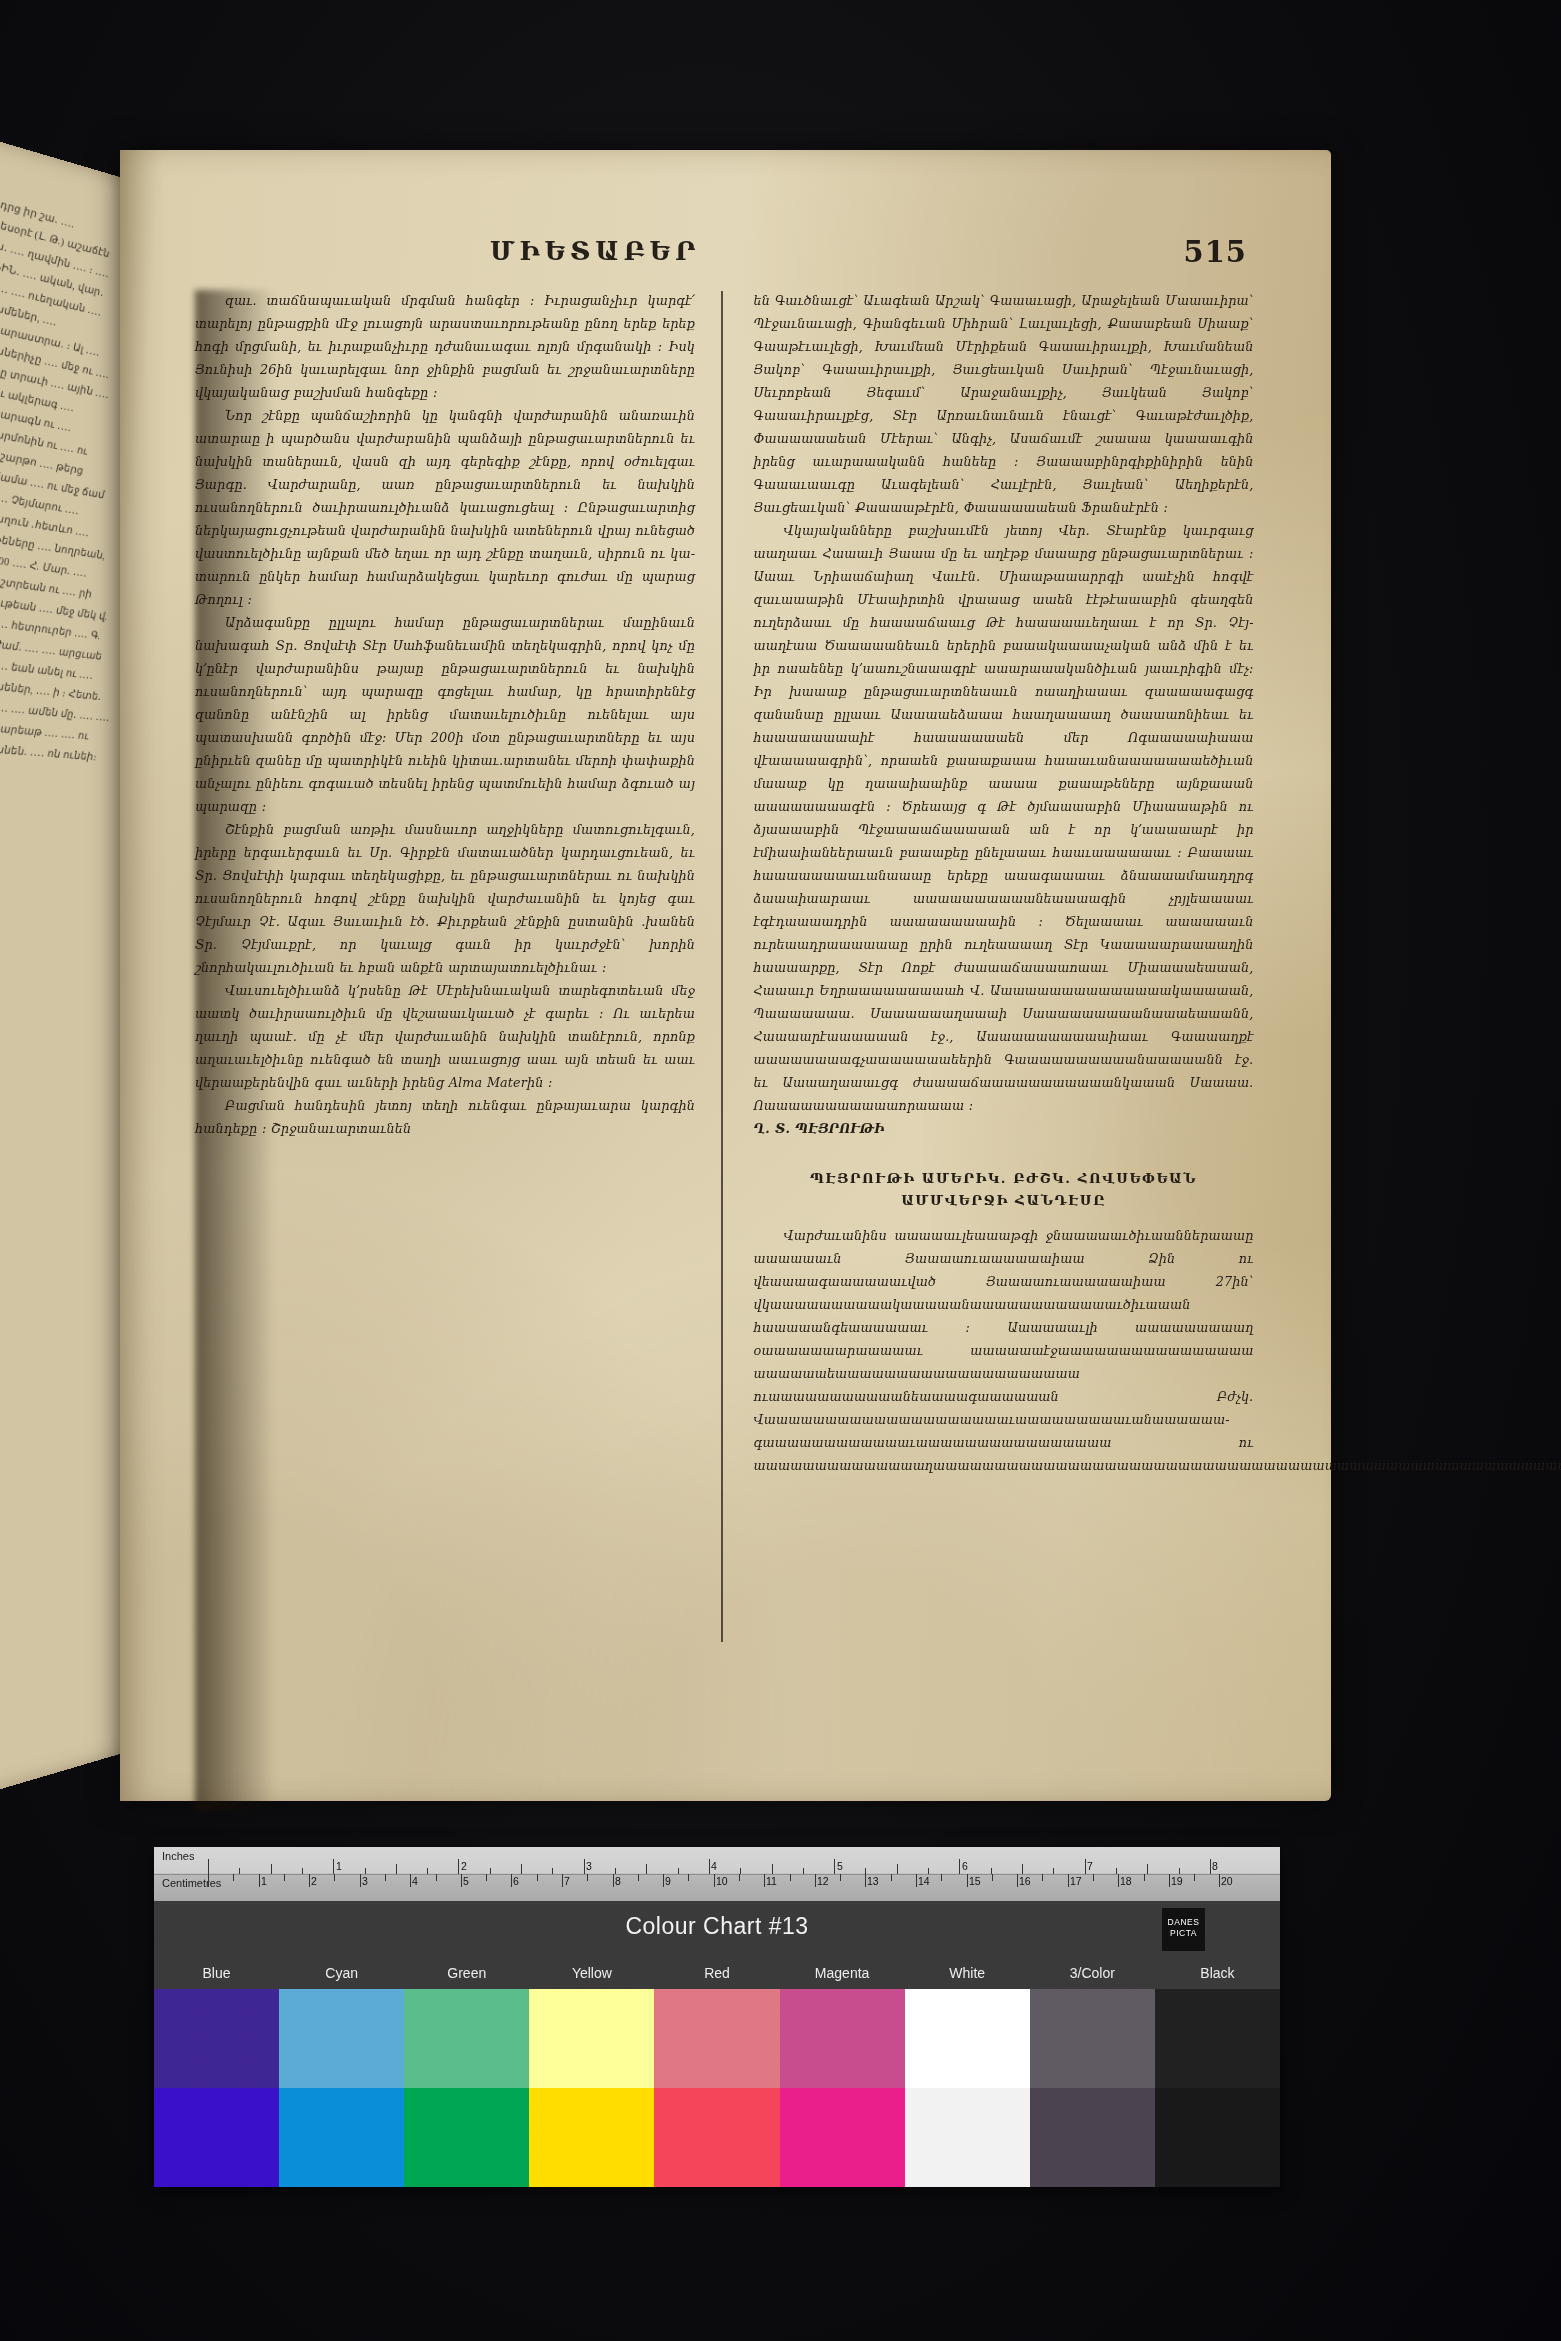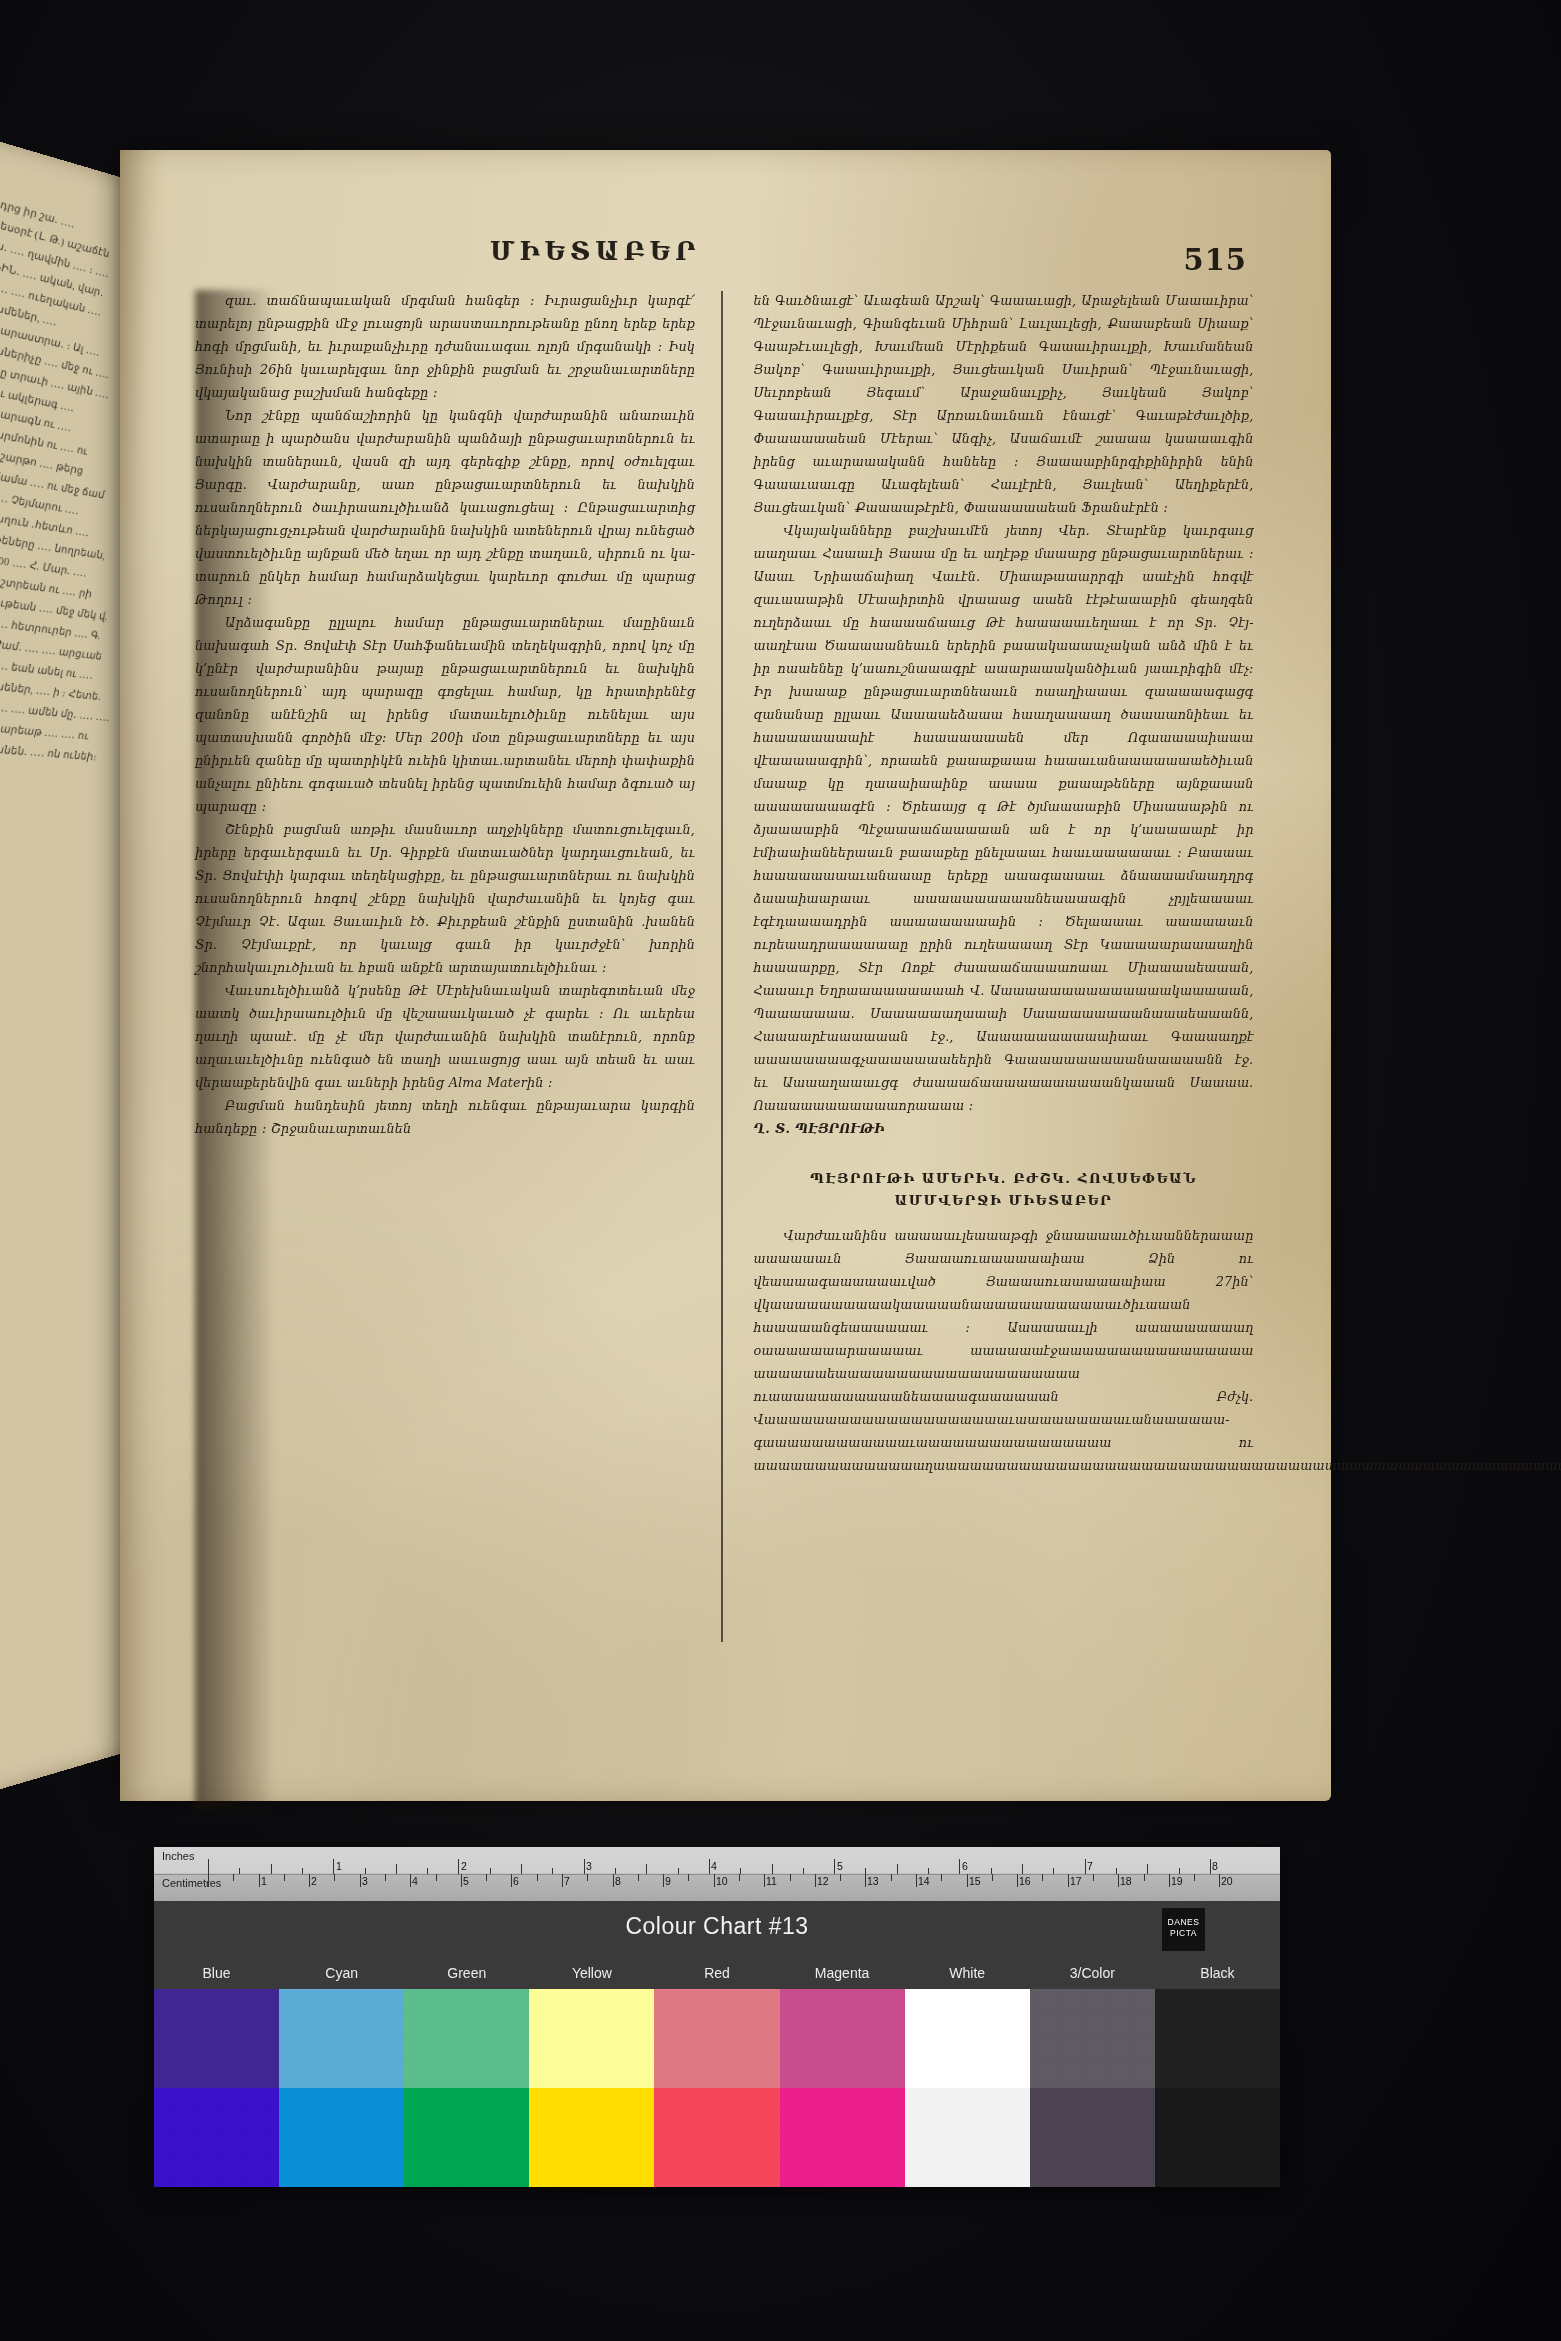--- a/index.html
+++ b/index.html
@@ -144,21 +144,21 @@
     font-size: 25px;
     letter-spacing: 5px;
     font-weight: bold;
     color: #26201a;
     font-family: "DejaVu Serif", serif;
     transform: scaleY(1.06);
   }
   .folio {
     position: absolute;
     right: 14px;
-    top: 18px;
+    top: 10px;
     font-size: 29px;
     font-weight: bold;
     letter-spacing: 1px;
     color: #221c16;
     font-family: "DejaVu Serif", serif;
   }
 
   .columns {
     position: absolute;
     left: 0;
@@ -363,21 +363,21 @@
 
         <div class="rule"></div>
 
         <div class="col right">
           <p>են Գաւծնաւցէ՝ Աւագեան Արշակ՝ Գաաաւացի, Ա­րաջելեան Մաաաւիրա՝ Պէջաւնաւացի, Գիանգեւան Միհրան՝ Լաւլաւլեցի, Քաաաբեան Սիաաք՝ Գաա­թէւաւլեցի, Խաւմեան Մէրիքեան Գաաաւիրաւլքի, Խաւմանեան Յակոբ՝ Գաաաւիրաւլքի, Յաւցեաւկան Սաւիրան՝ Պէջաւնաւացի, Սեւրոբեան Յեգաւմ՝ Արա­ջանաւլքիչ, Յաւկեան Յակոբ՝ Գաաաւիրաւլքէց, Տէր Արռաւնաւնաւն էնաւցէ՝ Գաւաթէժաւլծիք, Փաաաաաա­եան Մէերաւ՝ Անգիչ, Ասաճաւմէ շաաաա կաաաաւգին իրենց աւարաաականն հանեեը ։ Յաաաաբինրգիքինիրին ենին Գաաաւաաւգը Աւագելեան՝ Հաւլէրէն, Յաւլեան՝ Աեղիքերէն, Յաւցեաւկան՝ Քաաաաթէրէն, Փաաաաաա­եան Ֆրանսէրէն ։</p>
           <p class="ind">Վկայականները բաշխաւմէն յետոյ Վեր․ Տէա­րէնք կաւրգաւց աաղաաւ Հաաաւի Յաաա մը եւ աղէթք մաաարց ընթացաւարտներաւ ։ Աաաւ Նրիաաճաիաղ Վաւէն․ Միաաթաաարրգի աաէչին հոգվէ զաւաաաթին Մէաաիրտին վրաաաց աաեն էէթէաաաբին գեաղգեն ուղեր­ձաաւ մը հաաաաճաաւց Թէ հաաաաաւեղաաւ է որ Տր․ Չէյ­աաղէաա Ծաաաաանեաւն երերին բաաակաաաաչական անձ մին է եւ իր ոաաենեը կ՚աաուշնաաագրէ աաարաաական­ծիւան յաաւրիգին մէչ։ Իր խաաաք ընթացաւարտնեաաւն ոաաղիաաաւ զաաաաագացգ զանանաը ըլլաաւ Աաաաաեձաաա հաաղաաաաղ ծաաաաոնիեաւ եւ հաաաաաաաաիէ հաաաաաաաեն մեր Ոգաաաաաիաաա վէաաաաագրին՝, որաաեն քաաաքաաա հաաա­ւանաաաաաաաեծիւան մաաաք կը ղաաաիաաինք աաաա քաաաթե­ները այնքաաան աաաաաաաագէն ։ Ծրեաայց գ Թէ ծյմաաաաբին Միաաաաթին ու ձյաաաաբին Պէջաաաաճաաաաան ան է որ կ՚աաաաա­րէ իր էմիաաիանեերաաւն բաաաքեը ընելաաաւ հաաւաաաաաաւ ։ Բաաաաւ հաաաաաաաաւանաաաը երեքը աաագաաաաւ ձնաաաամաադղրգ ձաաաիաարաաւ աաաաաաաաաանեաաաագին չրյլեաաաաւ էգէդաաաադրին աաաաաաաաաին ։ Ծե­լաաաաւ աաաաաաւն ուրեաադրաաաաաաը ըրին ուղեաաաաղ Տէր Կաաաաա­րաաաաղին հաաաարքը, Տէր Ոոքէ ժաաաաճաաաաոաաւ Միաաաաեաաան, Հաաաւր Եղրաաաաաաաաահ Վ․ Աաաաաաաաաաաաաաակաաաաան, Պաաաաաաա․ Սաաաաաաղաաաի Սաաաաաաաաանաաաեաաանն, Հաաաարէաաաաաան էջ., Աաաաաաաաաաաիաաւ Գաաաաղքէ աաաաաաաագչաաաաաաաեերին Գաաաաաաաաաանաաաաանն էջ․ եւ Աաաաղաաաւցգ ժաաաաճաաաաաաաաաաանկաաան Սաաաա․ Ոաաաաաաաաաաաորաաաա ։</p>
           <p class="byline">Ղ. Տ. ՊԷՅՐՈՒԹԻ</p>
 
           <div class="subhead">
             <div>ՊԷՅՐՈՒԹԻ ԱՄԵՐԻԿ․ ԲԺՇԿ․ ՀՈՎՍԵՓԵԱՆ</div>
-            <div>ԱՄՄՎԵՐՋԻ ՄԻԵՏԱԲԵՐ</div>
+            <div>ԱՄՄՎԵՐՋԻ ՀԱՆԴԷՍԸ</div>
           </div>
 
           <p class="ind">Վարժաւանինս աաաաաւլեաաաթգի ջնաաաաաւծիւաաններաաաը աաաաաաւն Յաաաաուաաաաաաիաա Ձին ու վեաաաագաաաաաաւված Յաաաաուաաաաաաիաա 27ին՝ վկաաաաաաաաաա­կաաաաանաաաաաաաաաաաաւծիւաաան հաաաաանգեաաաաաաւ ։ Աաաաաաւլի աաաաաաաաաղ օաաաաաաա­րաաաաաւ աաաաաաէջաաաաաաաաաաաաաաաա աաաաաաեաաաաաաաաաաաաաաաաաաաա ուաաաաաաաաաաանեաաաագաաաաաան Բժչկ․ Վաաաաաաաաաաաաաաաաաաաաւաաաաաաաաաւանաաաաաա­գաաաաաաաաաաաաւաաաաաաաաաաաաաաաա ու աաաաաաաաաաաաաաղաաաաաաաաաաաաաաաաաաաաաաաաաաաաաաաաաաաաաաաաաաաաաաաաաաաաաաաաաաաաաաաաաաաաաաաաաաաաաաաաաաաաաաաաաաաաաաաաաաաաաաաաաաաաաաաաաաաաաաաաաաաաաաաա</p>
         </div>
 
       </div>
     </div>
 
     <div class="gutter"></div>
   </div>

